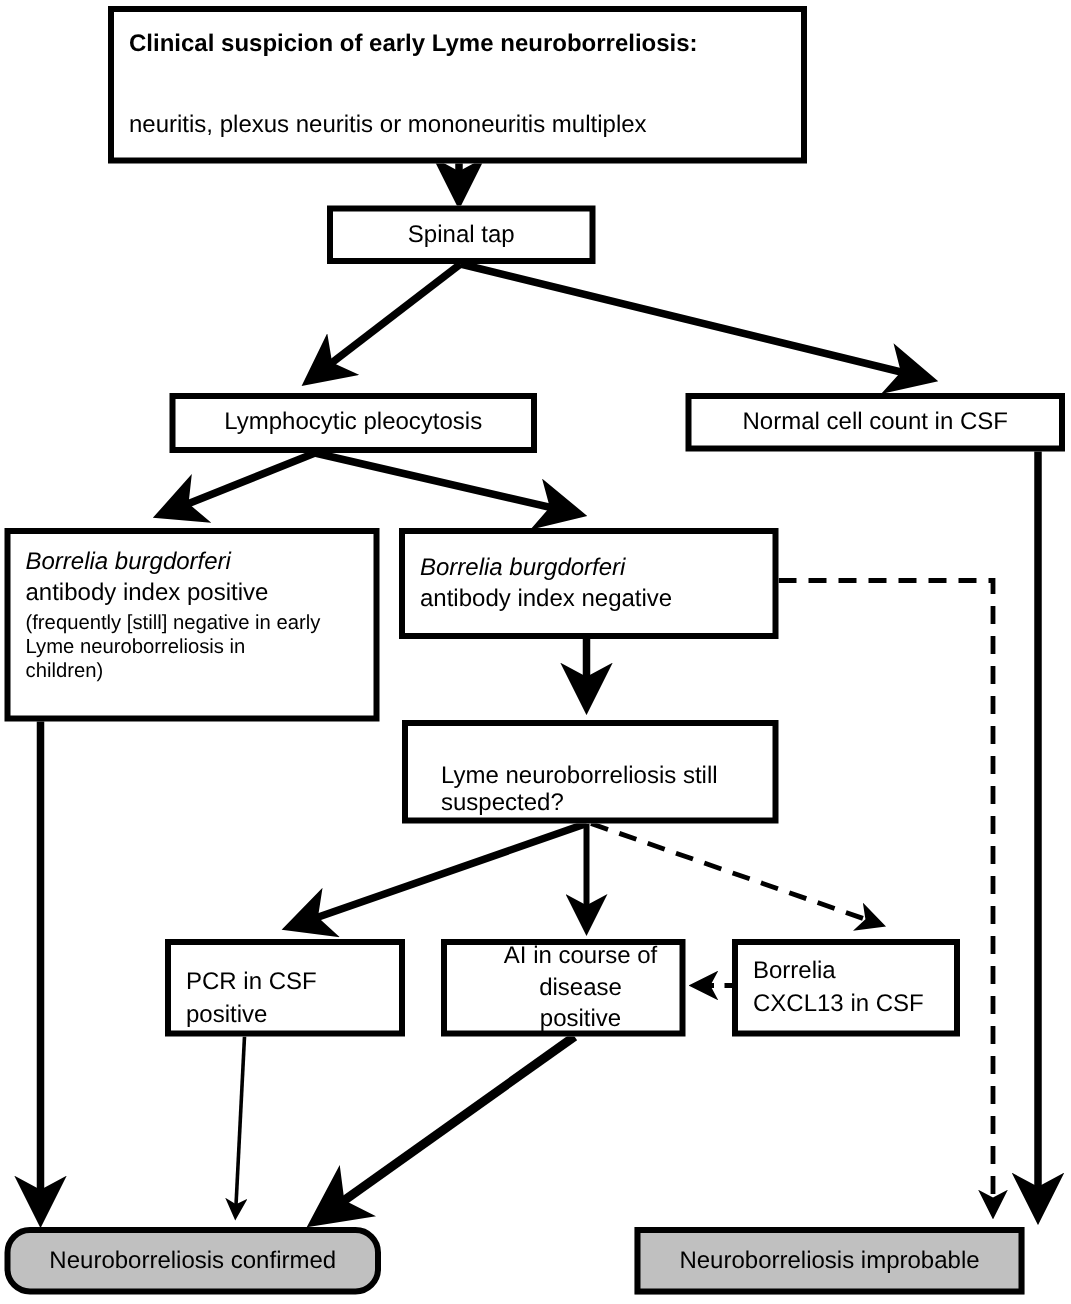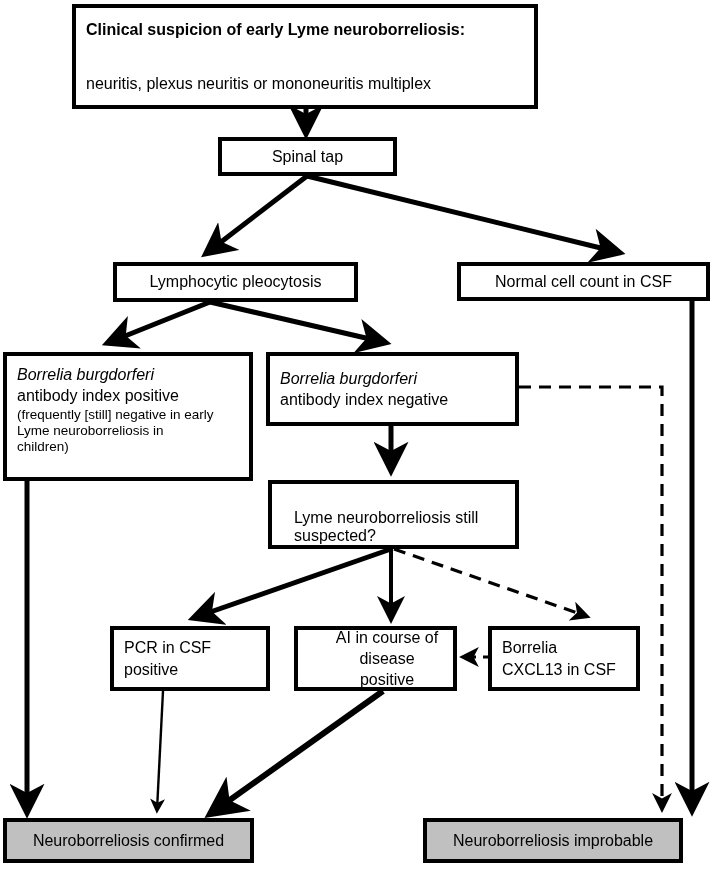--- a/index.html
+++ b/index.html
@@ -154,36 +154,36 @@
   <div class="node" style="left:266px; top:352px; width:253px; height:74px;">
     <span class="txt italic">Borrelia burgdorferi</span>
     <span class="txt">antibody index negative</span>
   </div>
 
   <div class="node" style="left:268px; top:480px; width:251px; height:69px; justify-content:flex-end; padding-top:8px;padding-left:12px;">
     <span class="txt tight">Lyme neuroborreliosis still</span>
     <span class="txt tight">suspected?</span>
   </div>
 
-  <div class="node" style="left:110px; top:626px; width:160px; height:65px;">
+  <div class="node" style="left:110px; top:626px; width:160px; height:65px;justify-content:flex-end;">
     <span class="txt">PCR in CSF</span>
     <span class="txt">positive</span>
   </div>
 
   <div class="node" style="left:294px; top:626px; width:163px; height:65px;padding-left:23px;">
     <span class="txt center">AI in course of</span>
     <span class="txt center">disease positive</span>
   </div>
 
   <div class="node" style="left:488px; top:626px; width:152px; height:65px;">
     <span class="txt">Borrelia</span>
     <span class="txt">CXCL13 in CSF</span>
   </div>
 
-  <div class="node shaded" style="left:3px; top:818px; width:251px; height:45px;">
+  <div class="node shaded" style="left:3px; top:818px; width:251px; height:45px;border-radius:17px;">
     <span class="txt center">Neuroborreliosis confirmed</span>
   </div>
 
   <div class="node shaded" style="left:423px; top:818px; width:260px; height:45px;">
     <span class="txt center">Neuroborreliosis improbable</span>
   </div>
 
 </div>
 
 </body></html>

